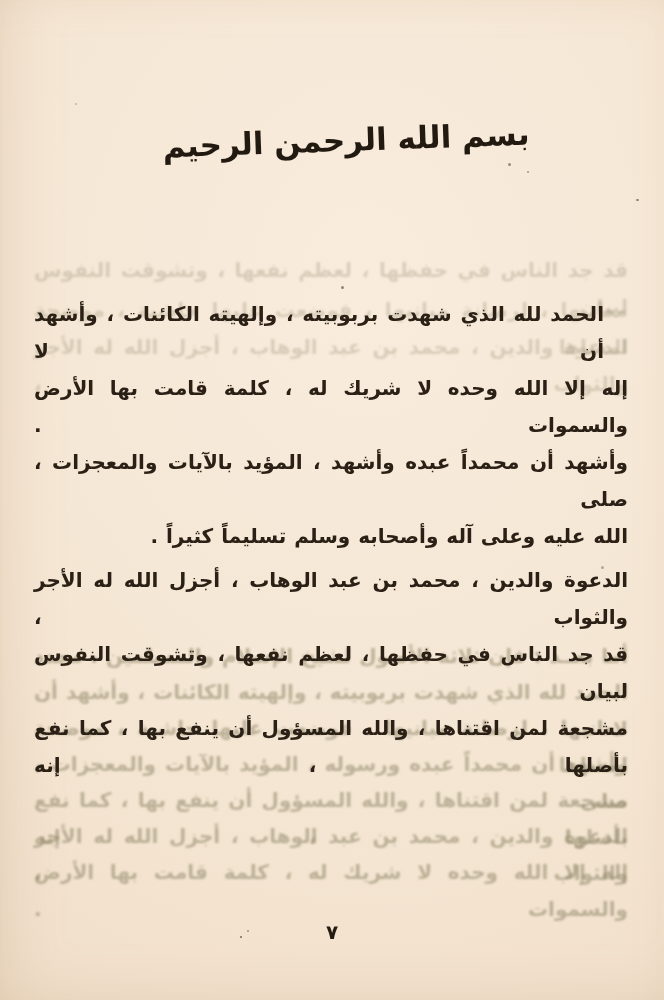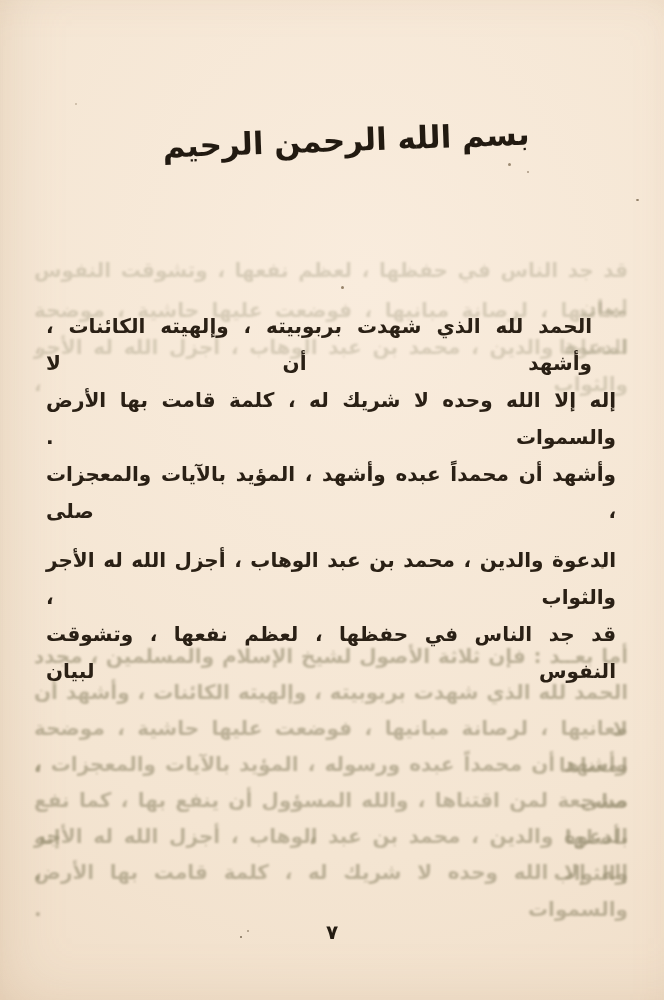--- a/index.html
+++ b/index.html
@@ -34,21 +34,21 @@
   
   .body-text {
     position: absolute;
     top: 296px; right: 36px; left: 34px;
     direction: rtl;
     font-size: 20px;
     font-weight: bold;
     color: #2a2015;
     z-index: 2;
   }
-  .para { margin: 12px; }
+  .para { margin: 0; }
   .para + .para { margin-top: 7px; }
   .line {
     display: block;
     line-height: 37px;
     text-align: justify;
     text-align-last: justify;
     word-spacing: 1px;
   }
   .line.first { padding-right: 24px; }
   .line.last  { text-align-last: right; }
@@ -124,25 +124,27 @@
   <div class="ghost g8">مشجعة لمن اقتناها ، والله المسؤول أن ينفع بها ، كما نفع بأصلها ، إنه</div>
   <div class="ghost g9">الدعوة والدين ، محمد بن عبد الوهاب ، أجزل الله له الأجر والثواب ،</div>
   <div class="ghost g10">إله إلا الله وحده لا شريك له ، كلمة قامت بها الأرض والسموات .</div>
 
   <div class="body-text">
 
     <div class="para">
       <span class="line first">الحمد لله الذي شهدت بربوبيته ، وإلهيته الكائنات ، وأشهد أن لا</span>
       <span class="line">إله إلا الله وحده لا شريك له ، كلمة قامت بها الأرض والسموات .</span>
       <span class="line">وأشهد أن محمداً عبده وأشهد ، المؤيد بالآيات والمعجزات ، صلى</span>
+      <span class="line last">الله عليه وعلى آله وأصحابه وسلم تسليماً كثيراً .</span>
     </div>
 
     <div class="para">
       <span class="line">الدعوة والدين ، محمد بن عبد الوهاب ، أجزل الله له الأجر والثواب ،</span>
       <span class="line">قد جد الناس في حفظها ، لعظم نفعها ، وتشوقت النفوس لبيان</span>
+      <span class="line">مشجعة لمن اقتناها ، والله المسؤول أن ينفع بها ، كما نفع بأصلها ، إنه</span>
     </div>
 
   </div>
 
   <div class="page-number">٧</div>
 
   <div class="speckles">
     <i class="sp1"></i>
       <i class="sp2"></i>
       <i class="sp3"></i>

